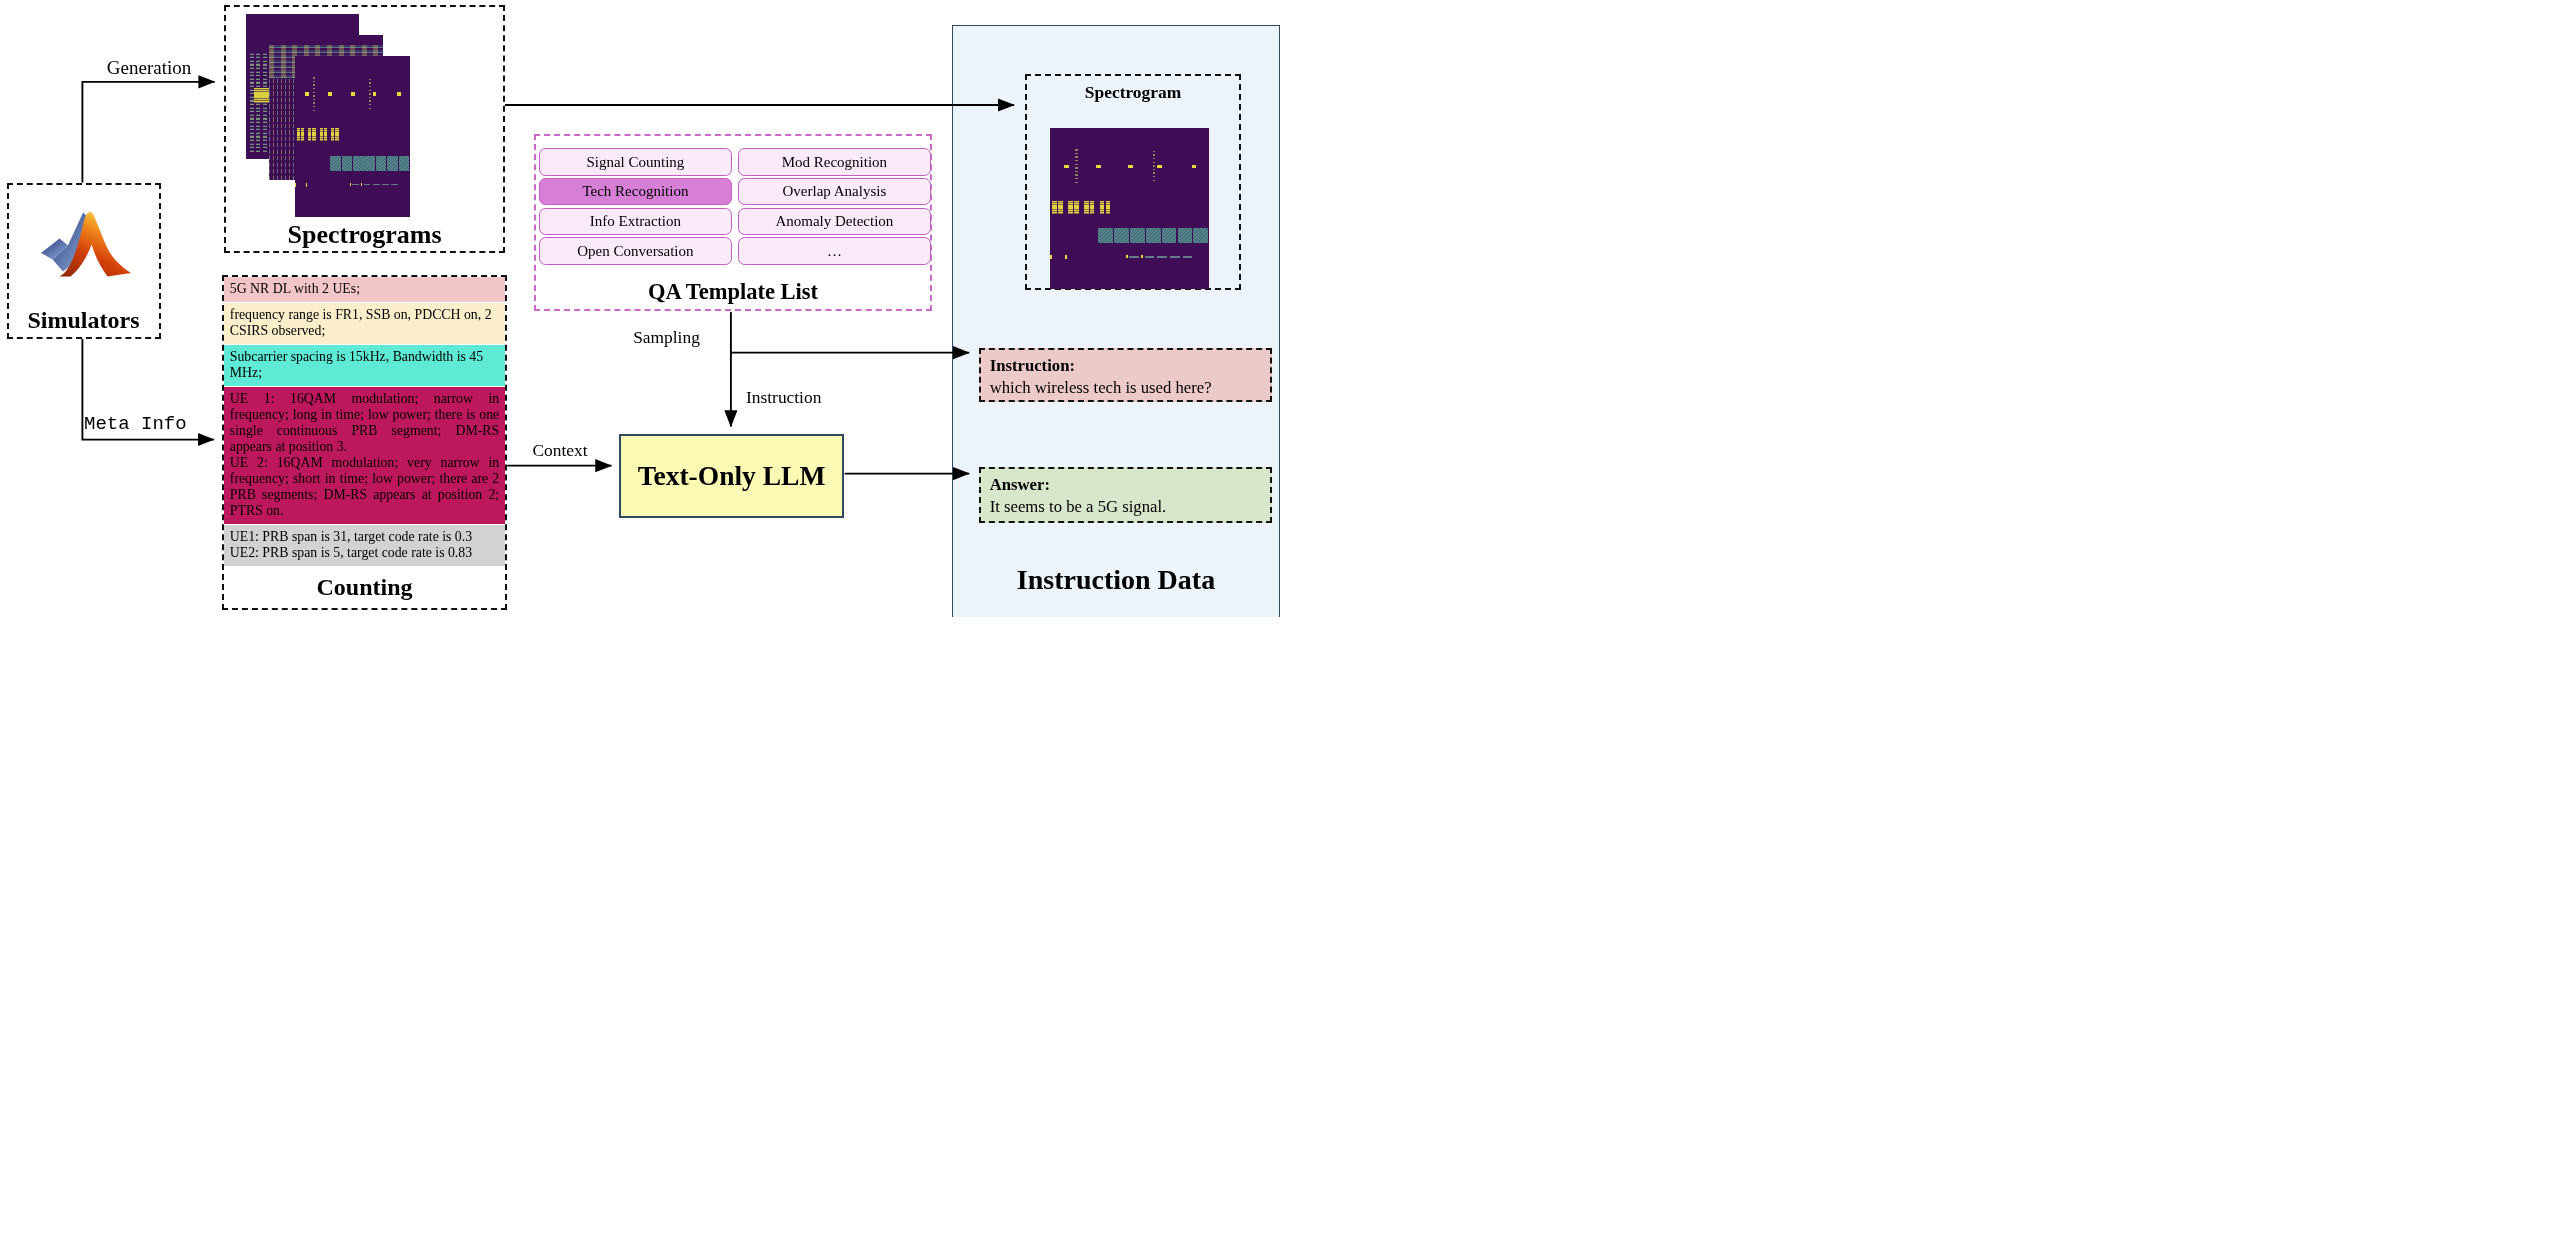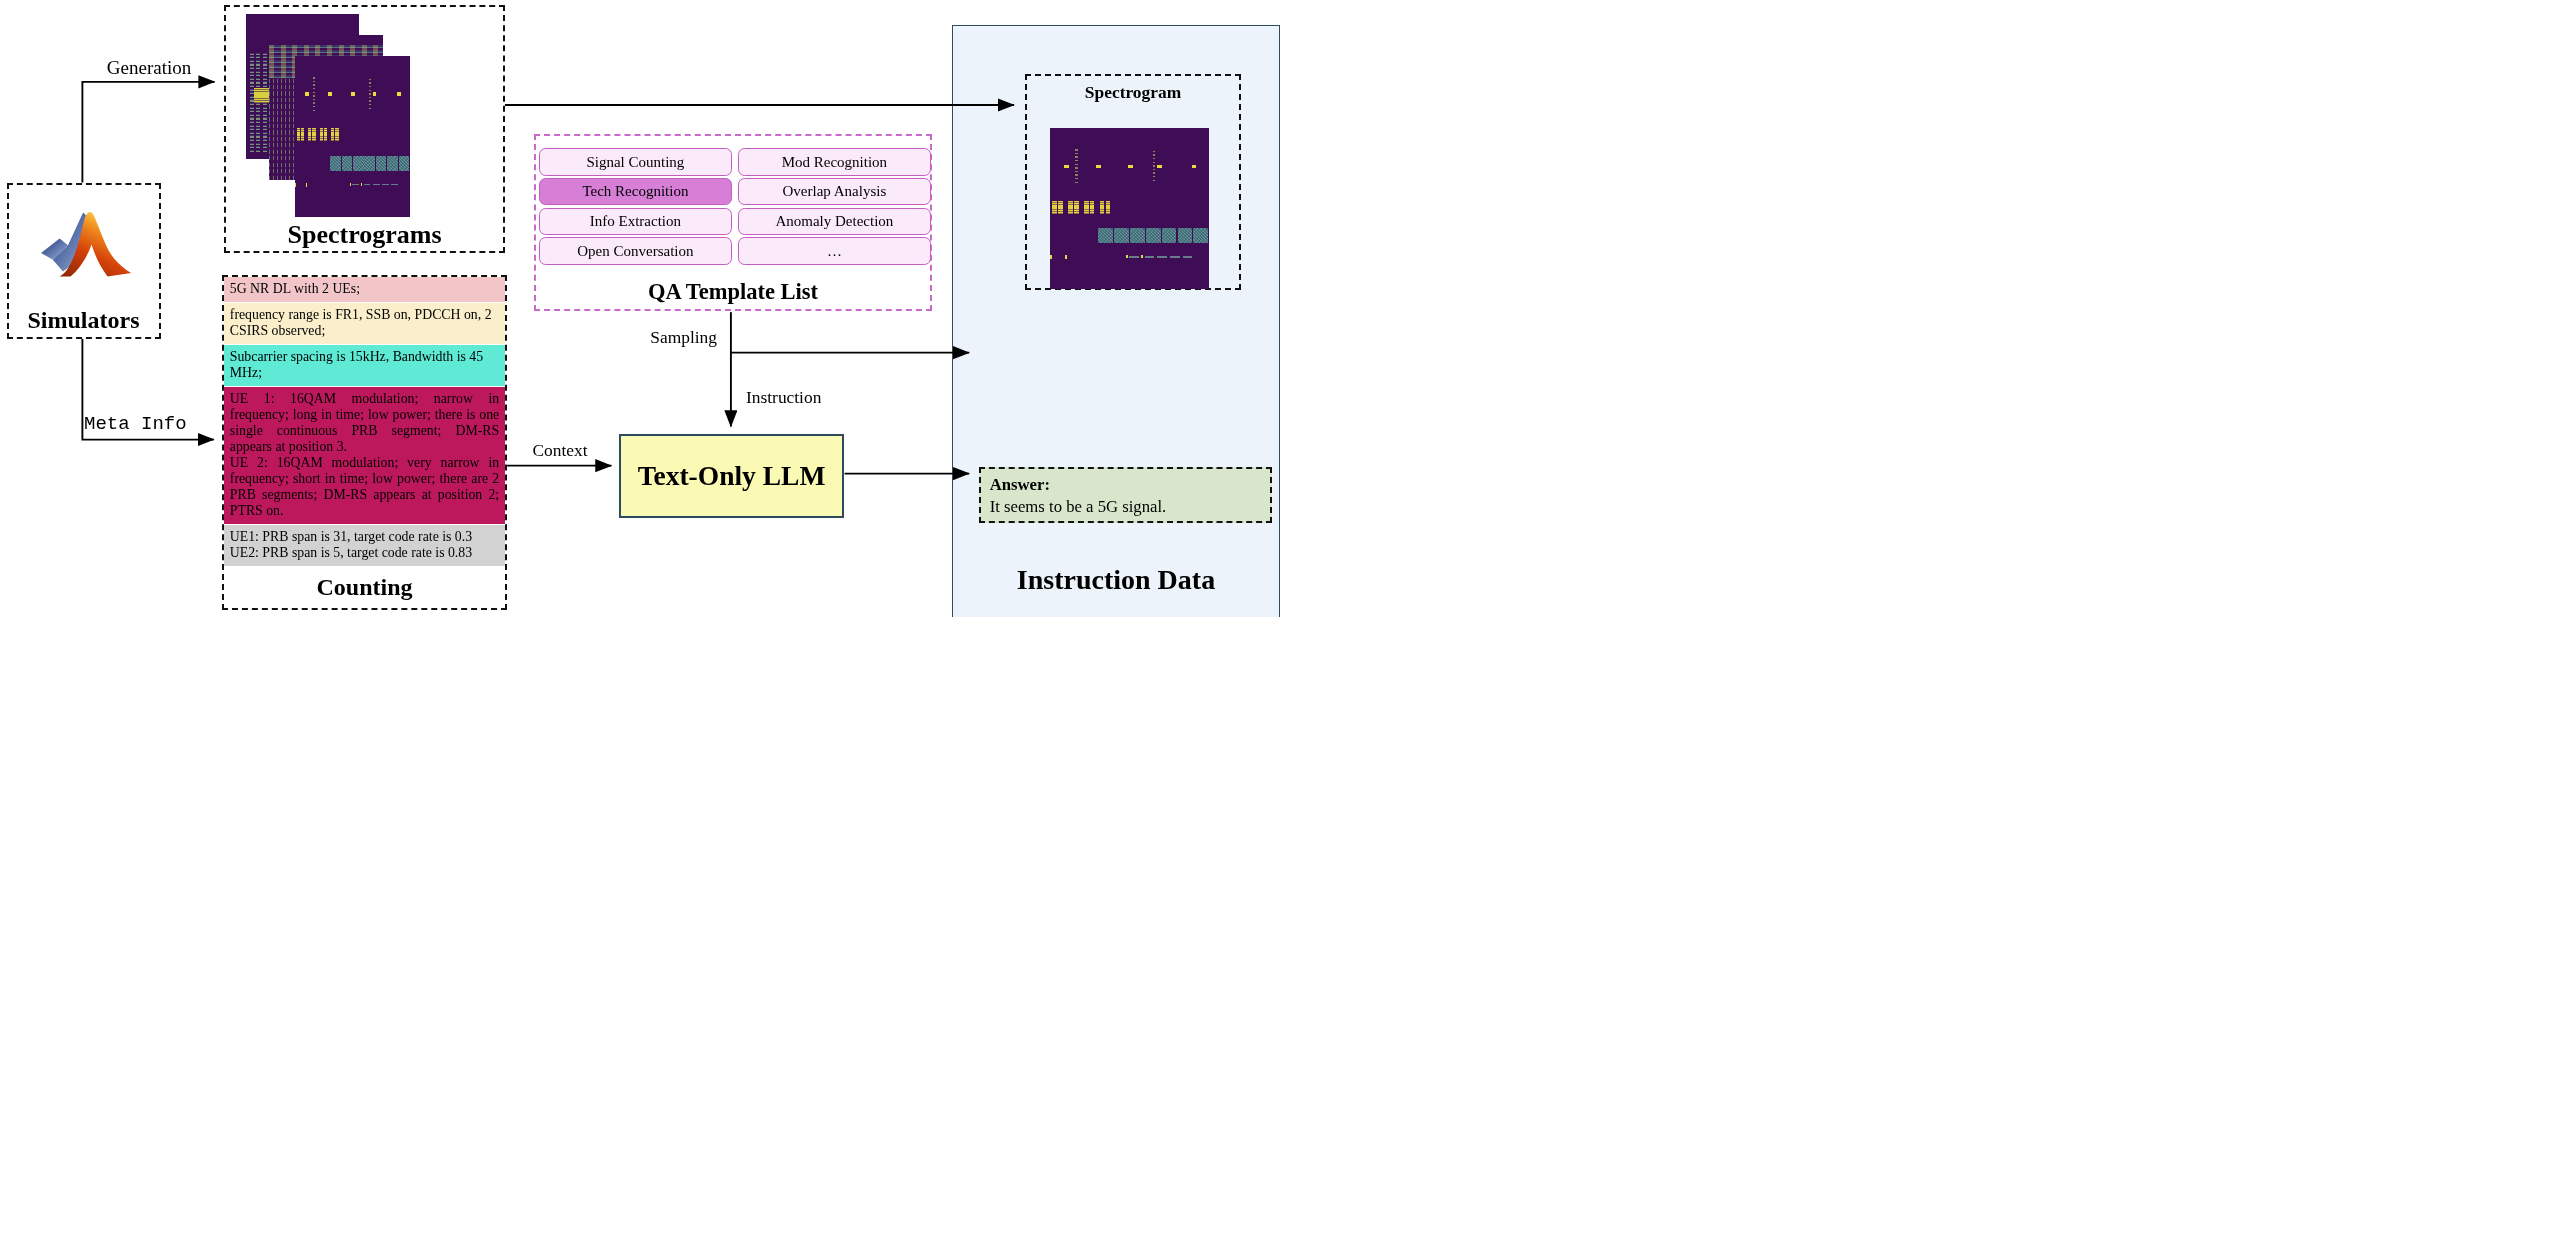--- a/index.html
+++ b/index.html
@@ -148,20 +148,24 @@
   <div class="sf-tick" style="left:9.5%;  top:79%;"></div>
   <div class="sf-tick" style="left:47.5%; top:78.6%;"></div>
   <div class="sf-dash" style="left:49.7%; top:79.2%; width:6%;"></div>
   <div class="sf-tick" style="left:57%;   top:78.6%;"></div>
   <div class="sf-dash" style="left:59.6%; top:79.2%; width:6%;"></div>
   <div class="sf-dash" style="left:67.6%; top:79.2%; width:6%;"></div>
   <div class="sf-dash" style="left:75.6%; top:79.2%; width:6%;"></div>
   <div class="sf-dash" style="left:83.6%; top:79.2%; width:6%;"></div>
 </div>
     </div>
+    <div id="instruction-block" class="qablock">
+      <b>Instruction:</b><br>
+      <span>which wireless tech is used here?</span>
+    </div>
     <div id="answer-block" class="qablock">
       <b>Answer:</b><br>
       <span>It seems to be a 5G signal.</span>
     </div>
     <div id="panel-title">Instruction Data</div>
   </div>
 
   <div id="spectrograms-box" class="abs dashed">
     <div id="spec-back" class="spec spec-bg">
       <div class="sb-cols"></div>
@@ -270,17 +274,17 @@
     <line x1="697" y1="145" x2="1400" y2="145" stroke="#000" stroke-width="2.6" marker-end="url(#ah)"></line>
     <line x1="1009" y1="431" x2="1009" y2="589" stroke="#000" stroke-width="2.6" marker-end="url(#ah)"></line>
     <line x1="1009" y1="487" x2="1338" y2="487" stroke="#000" stroke-width="2.6" marker-end="url(#ah)"></line>
     <line x1="700" y1="643" x2="844" y2="643" stroke="#000" stroke-width="2.6" marker-end="url(#ah)"></line>
     <line x1="1166" y1="654" x2="1338" y2="654" stroke="#000" stroke-width="2.6" marker-end="url(#ah)"></line>
   </svg>
 
   <div class="arrow-label" style="left:80px; top:57px;  width:138px; text-align:center;">Generation</div>
   <div class="arrow-label" style="left:84px; top:413px; width:138px; text-align:left;font-family:Liberation Mono, monospace;">Meta Info</div>
   <div class="arrow-label" style="left:500px; top:440px; width:120px; text-align:center; font-size:17.4px;">Context</div>
-  <div class="arrow-label" style="left:616px; top:327px; width:101px; text-align:right; font-size:17.4px;">Sampling</div>
+  <div class="arrow-label" style="left:616px; top:327px; width:101px; text-align:center; font-size:17.4px;">Sampling</div>
   <div class="arrow-label" style="left:746px; top:387px; width:130px; text-align:left; font-size:17.4px;">Instruction</div>
 
 </div>
 
 
 </body></html>

